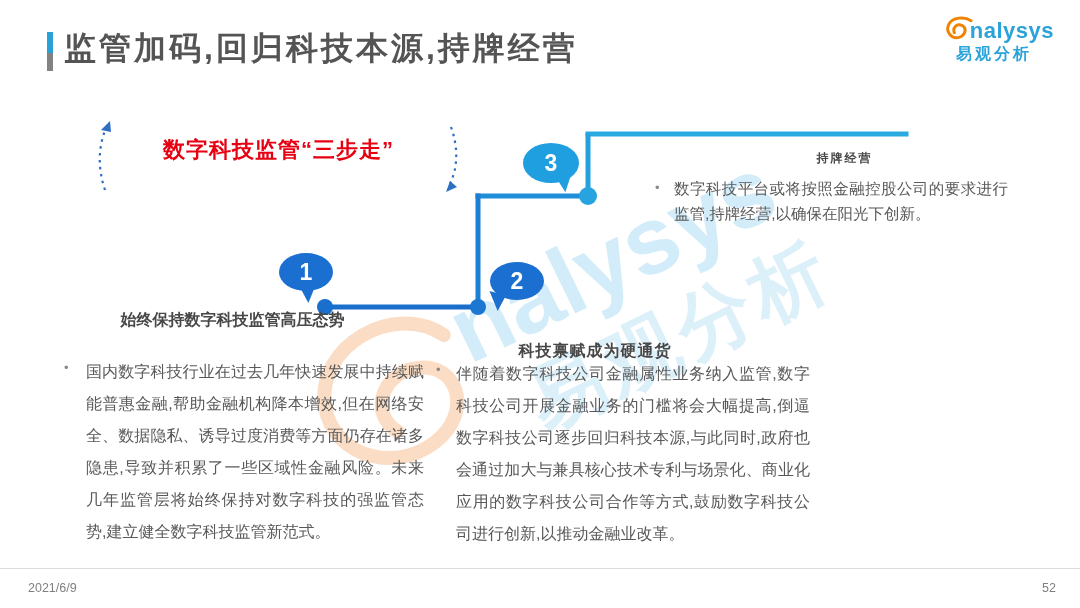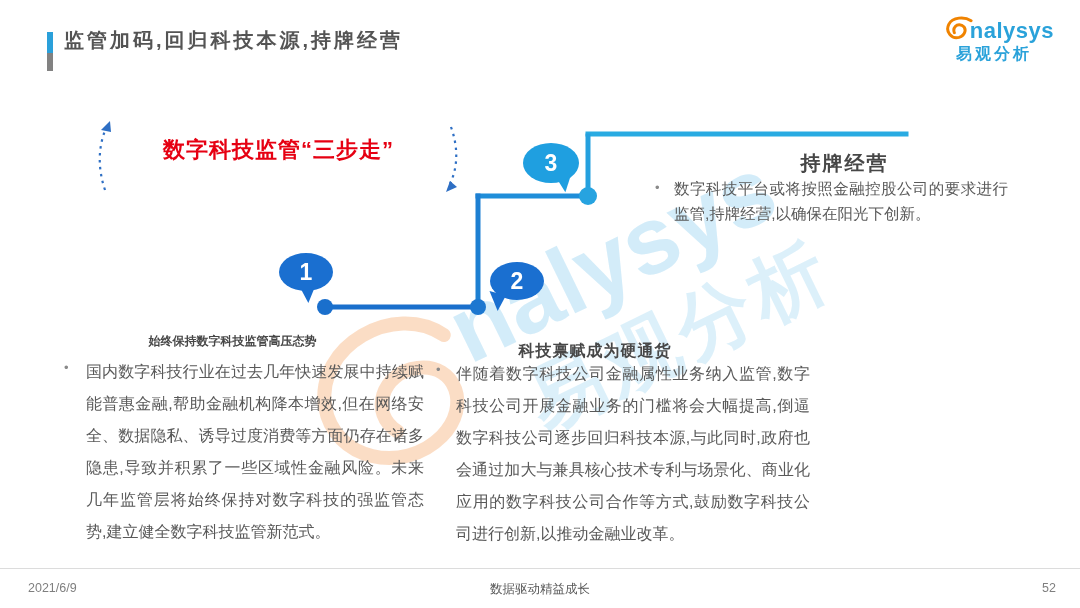--- a/index.html
+++ b/index.html
@@ -4,44 +4,44 @@
 <style>
   html,body{margin:0;padding:0;background:#e8e8e8;}
   #slide{
     position:relative;width:1080px;height:608px;background:#ffffff;overflow:hidden;
     font-family:"Liberation Sans","DejaVu Sans",sans-serif;
   }
   .abs{position:absolute;}
   
   #title-accent{left:47px;top:32px;width:6px;height:39px;
     background:linear-gradient(to bottom,#2aa0da 0%,#2aa0da 55%,#828282 55%,#828282 100%);}
-  #page-title{left:64px;top:27px;font-size:20px;font-weight:bold;color:#545454;letter-spacing:3px;white-space:nowrap;}
+  #page-title{left:64px;top:27px;font-size:32px;font-weight:bold;color:#545454;letter-spacing:3px;white-space:nowrap;}
   #logo{right:26px;top:16px;width:130px;text-align:center;}
   #logo .row{display:flex;align-items:flex-end;justify-content:flex-end;}
   #logo-latin{font-size:22px;font-weight:bold;color:#2aa2da;line-height:22px;margin-left:-4px;letter-spacing:0.5px;}
   #logo-cn{font-size:16px;font-weight:bold;color:#2aa2da;letter-spacing:3px;margin-top:2px;padding-left:10px;}
   
   #diagram-label{left:163px;top:135px;font-size:22px;font-weight:bold;color:#e60012;letter-spacing:1px;white-space:nowrap;}
   
   .layer{position:absolute;left:0;top:0;width:1080px;height:608px;}
   
   .bubble{position:absolute;border-radius:50%;display:flex;align-items:center;justify-content:center;
           color:#fff;font-weight:bold;font-size:23px;z-index:4;}
   #bubble-1{left:279px;top:253px;width:54px;height:38px;background:#1a6fd0;}
   #bubble-2{left:490px;top:262px;width:54px;height:38px;background:#1a6fd0;}
   #bubble-3{left:523px;top:143px;width:56px;height:40px;background:#1f9fe0;}
   .tail{position:absolute;width:0;height:0;z-index:3;}
   #tail-1{left:302px;top:285px;border-top:17px solid #1a6fd0;border-left:4px solid transparent;border-right:13px solid transparent;transform:rotate(-15deg);}
   #tail-2{left:487px;top:293px;border-top:17px solid #1a6fd0;border-left:13px solid transparent;border-right:4px solid transparent;transform:rotate(15deg);}
   #tail-3{left:558px;top:173px;border-top:18px solid #1f9fe0;border-left:4px solid transparent;border-right:14px solid transparent;transform:rotate(-20deg);}
   
   .col-heading{position:absolute;font-weight:bold;color:#474747;text-align:center;z-index:2;}
-  #heading-1{left:60px;top:333px;width:345px;font-size:12px;}
+  #heading-1{left:60px;top:310px;width:345px;font-size:16px;}
   #heading-2{left:425px;top:328px;width:340px;font-size:16px;letter-spacing:1px;margin-top:13px;}
-  #heading-3{left:672px;top:150px;width:345px;font-size:20px;letter-spacing:2px;}
+  #heading-3{left:672px;top:150px;width:345px;font-size:12px;letter-spacing:2px;}
   .col-body{position:absolute;color:#595959;font-size:16px;line-height:32px;text-align:justify;z-index:2;}
   #body-1{left:86px;top:356px;width:338px;}
   #body-2{left:456px;top:358px;width:354px;}
   #body-3{left:674px;top:176px;width:334px;font-size:15.5px;line-height:25px;}
   .bullet-marker{position:absolute;color:#8a8a8a;font-size:13px;z-index:2;}
   #marker-1{left:64px;top:360px;}
   #marker-2{left:436px;top:362px;}
   #marker-3{left:655px;top:180px;}
   
   #footer-divider{left:0;top:568px;width:1080px;height:1px;background:#dcdcdc;}
@@ -122,16 +122,15 @@
   <div class="col-heading" id="heading-2">科技禀赋成为硬通货</div>
   <span class="bullet-marker" id="marker-2">•</span>
   <div class="col-body" id="body-2">伴随着数字科技公司金融属性业务纳入监管,数字科技公司开展金融业务的门槛将会大幅提高,倒逼数字科技公司逐步回归科技本源,与此同时,政府也会通过加大与兼具核心技术专利与场景化、商业化应用的数字科技公司合作等方式,鼓励数字科技公司进行创新,以推动金融业改革。</div>
 
   <div class="col-heading" id="heading-3">持牌经营</div>
   <span class="bullet-marker" id="marker-3">•</span>
   <div class="col-body" id="body-3">数字科技平台或将按照金融控股公司的要求进行监管,持牌经营,以确保在阳光下创新。</div>
 
   <div class="abs" id="footer-divider"></div>
   <div class="footer-text" id="footer-date">2021/6/9</div>
-  <div class="footer-text" id="footer-slogan">数据驱动精益成长</div>
   <div class="footer-text" id="footer-page">52</div>
 
 </div>
 
 </body></html>

